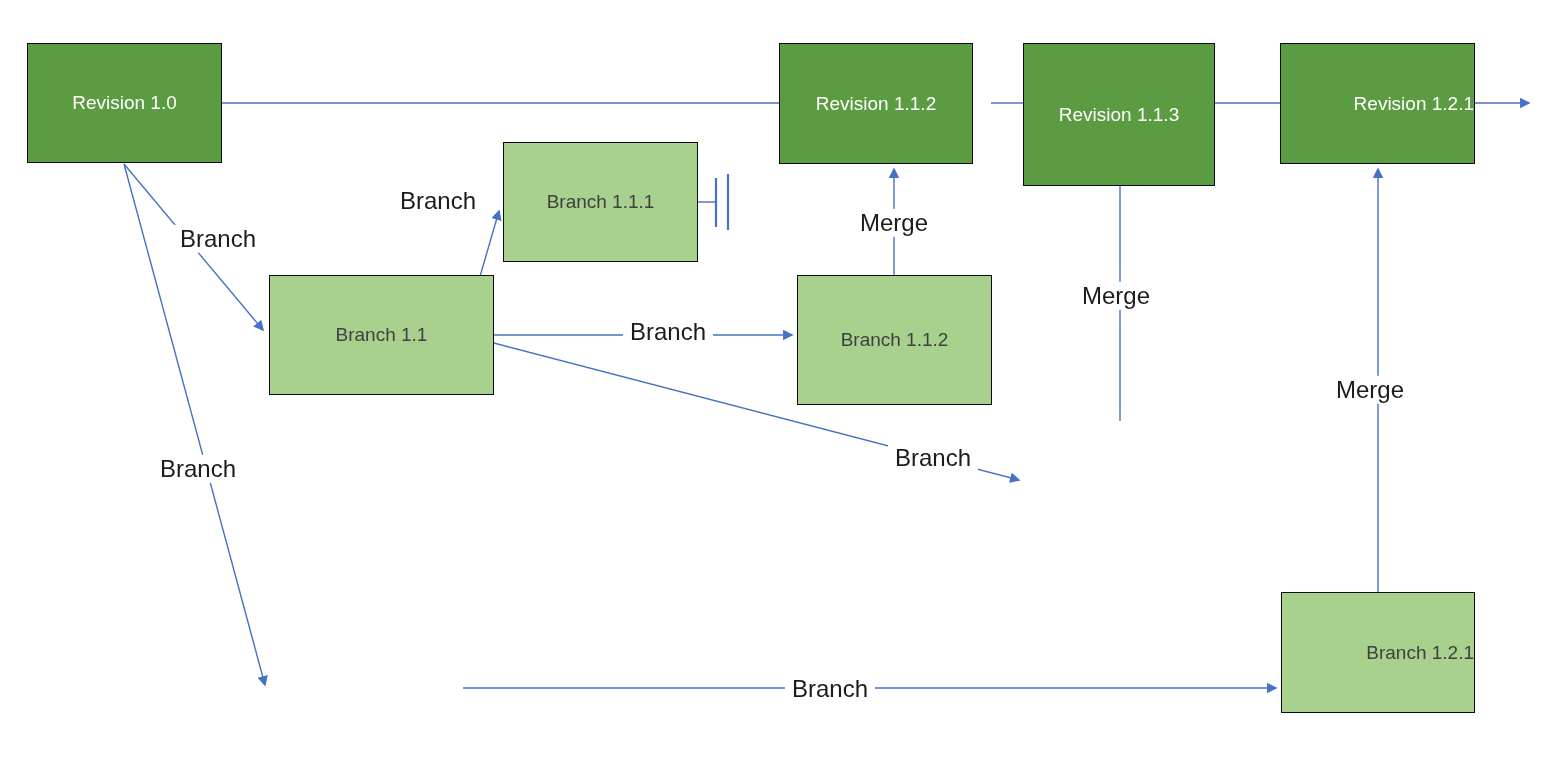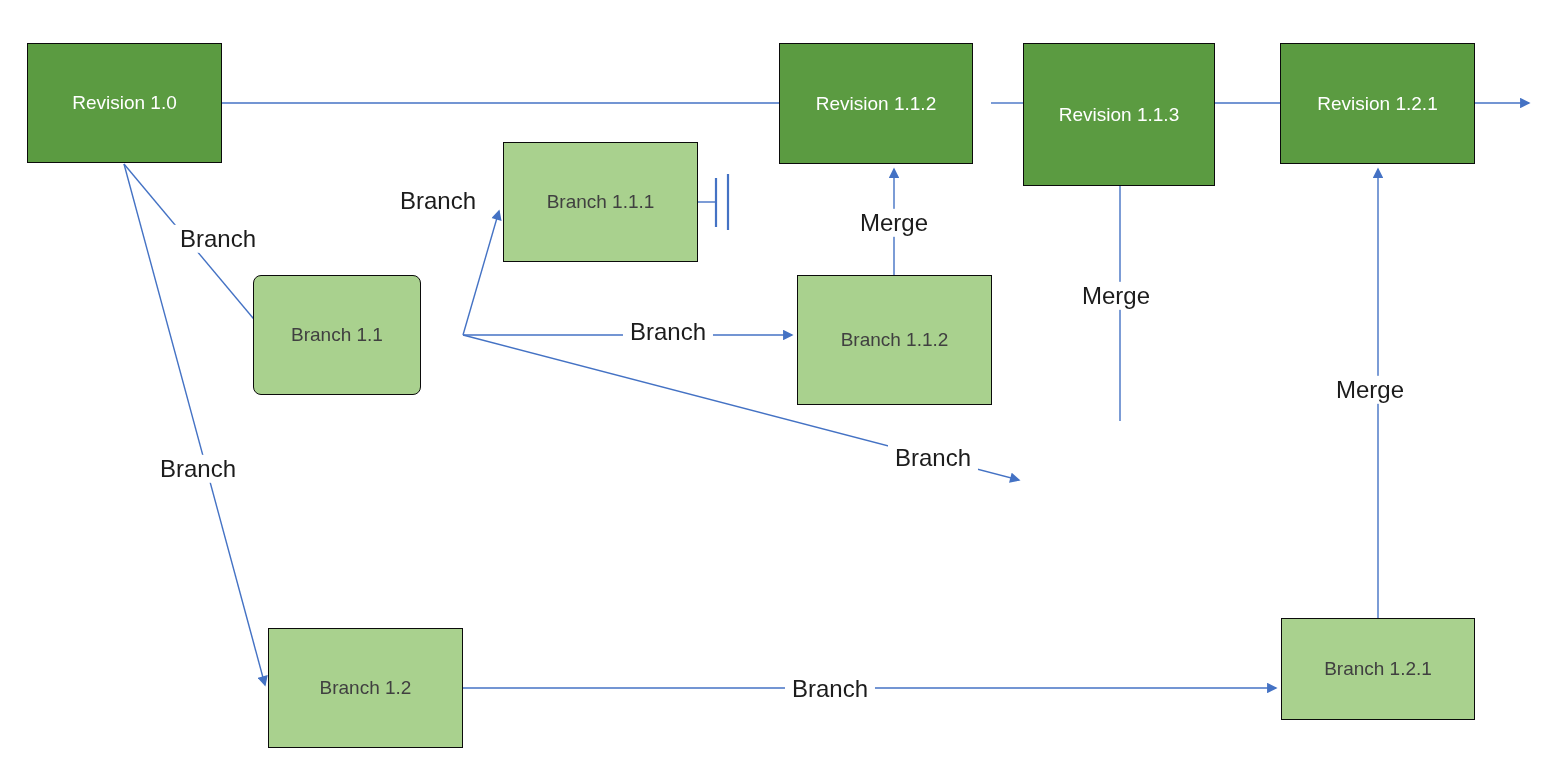--- a/index.html
+++ b/index.html
@@ -41,27 +41,27 @@
     color: #1c1c1c;
     background: #ffffff;
     padding: 1px 7px;
     white-space: nowrap;
     line-height: 1.1;
   }
   
   #n-rev10  { left: 27px;   top: 43px;  width: 195px; height: 120px; }
   #n-rev112 { left: 779px;  top: 43px;  width: 194px; height: 121px; }
   #n-rev113 { left: 1023px; top: 43px;  width: 192px; height: 143px; }
-  #n-rev121 { left: 1280px; top: 43px;  width: 195px; height: 121px; }
-  #n-b11    { left: 253px;  top: 275px; width: 168px; height: 120px; border-radius: 8px; }
+  #n-rev121 { left: 1280px; top: 43px;  width: 195px; height: 121px; justify-content: flex-end; }
+  #n-b11    { left: 269px;  top: 275px; width: 225px; height: 120px; }
   #n-b111   { left: 503px;  top: 142px; width: 195px; height: 120px; }
   #n-b112   { left: 797px;  top: 275px; width: 195px; height: 130px; }
   #n-b113   { left: 1024px; top: 421px; width: 195px; height: 121px; }
   #n-b12    { left: 268px;  top: 628px; width: 195px; height: 120px; }
-  #n-b121   { left: 1281px; top: 618px; width: 194px; height: 102px; }
+  #n-b121   { left: 1281px; top: 592px; width: 194px; height: 121px; justify-content: flex-end; }
   
   #l-rev10-b11  { left: 218px;  top: 239px; }
   #l-rev10-b12  { left: 198px;  top: 469px; }
   #l-b11-b111   { left: 438px;  top: 201px; }
   #l-b11-b112   { left: 668px;  top: 332px; }
   #l-b11-b113   { left: 933px;  top: 458px; }
   #l-b12-b121   { left: 830px;  top: 689px; }
   #l-merge-b112 { left: 894px;  top: 223px; }
   #l-merge-b113 { left: 1116px; top: 296px; }
   #l-merge-b121 { left: 1370px; top: 390px; }
@@ -115,23 +115,20 @@
   </div>
   <div id="n-b11" class="node branch">
     <span>Branch 1.1</span>
   </div>
   <div id="n-b111" class="node branch">
     <span>Branch 1.1.1</span>
   </div>
   <div id="n-b112" class="node branch">
     <span>Branch 1.1.2</span>
   </div>
-  <div id="n-b12" class="node branch">
-    <span>Branch 1.2</span>
-  </div>
   <div id="n-b121" class="node branch">
     <span>Branch 1.2.1</span>
   </div>
 
   <div id="l-rev10-b11" class="edge-label">Branch</div>
   <div id="l-rev10-b12" class="edge-label">Branch</div>
   <div id="l-b11-b111" class="edge-label">Branch</div>
   <div id="l-b11-b112" class="edge-label">Branch</div>
   <div id="l-b11-b113" class="edge-label">Branch</div>
   <div id="l-b12-b121" class="edge-label">Branch</div>

